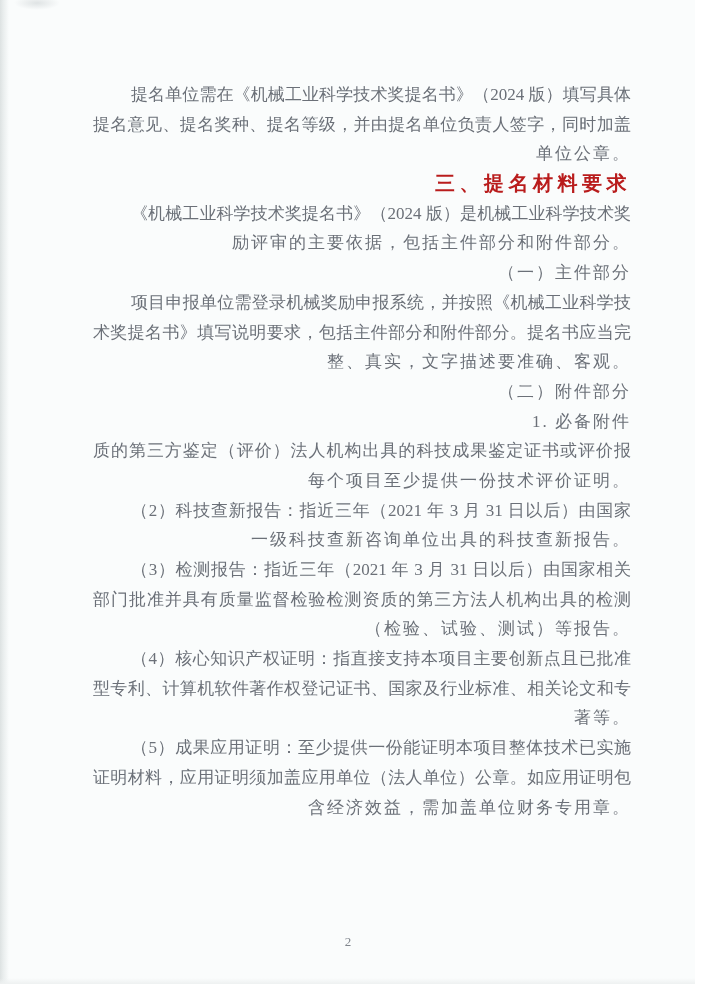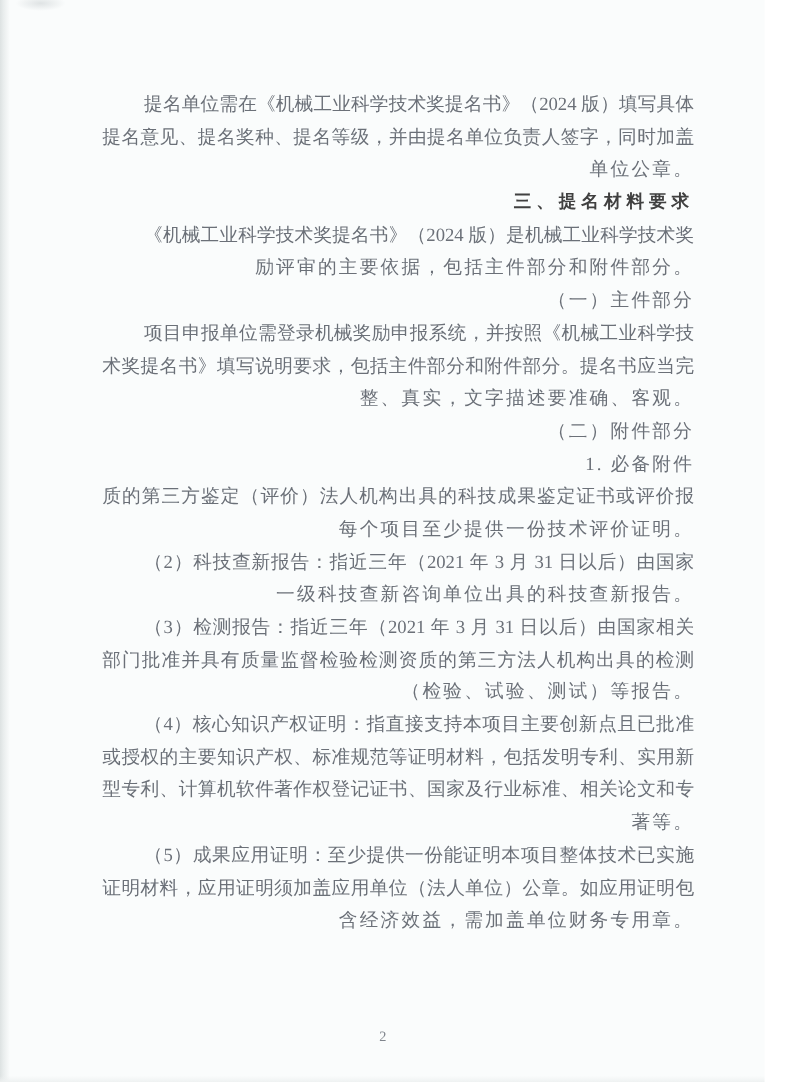--- a/index.html
+++ b/index.html
@@ -57,23 +57,23 @@
   }
   .line:not(.fill) { letter-spacing: 2px; }
   .line.ind { padding-left: 38px; }
   .line.fill {
     text-align: justify;
     text-align-last: justify;
   }
   .line.hd {
     font-family: "Liberation Sans", "DejaVu Sans", sans-serif;
     font-weight: 700;
-    font-size: 16px;
+    font-size: 20px;
     letter-spacing: 4.5px;
-    color: #404040;
+    color: #b91c1c;
   }
   .page-number {
     position: absolute;
     left: 337px;
     top: 929px;
     width: 22px;
     height: 26px;
     line-height: 26px;
     text-align: center;
     font-size: 13px;
@@ -104,21 +104,20 @@
       <div class="line ind">（二）附件部分</div>
       <div class="line ind">1. 必备附件</div>
       <div class="line fill">质的第三方鉴定（评价）法人机构出具的科技成果鉴定证书或评价报告，</div>
       <div class="line">每个项目至少提供一份技术评价证明。</div>
       <div class="line ind fill">（2）科技查新报告：指近三年（2021 年 3 月 31 日以后）由国家</div>
       <div class="line">一级科技查新咨询单位出具的科技查新报告。</div>
       <div class="line ind fill">（3）检测报告：指近三年（2021 年 3 月 31 日以后）由国家相关</div>
       <div class="line fill">部门批准并具有质量监督检验检测资质的第三方法人机构出具的检测</div>
       <div class="line">（检验、试验、测试）等报告。</div>
       <div class="line ind fill">（4）核心知识产权证明：指直接支持本项目主要创新点且已批准</div>
-      <div class="line fill">或授权的主要知识产权、标准规范等证明材料，包括发明专利、实用新</div>
       <div class="line fill">型专利、计算机软件著作权登记证书、国家及行业标准、相关论文和专</div>
       <div class="line">著等。</div>
       <div class="line ind fill">（5）成果应用证明：至少提供一份能证明本项目整体技术已实施</div>
       <div class="line fill">证明材料，应用证明须加盖应用单位（法人单位）公章。如应用证明包</div>
       <div class="line">含经济效益，需加盖单位财务专用章。</div>
     </div>
 
   <div class="page-number">2</div>
 </div>
 

